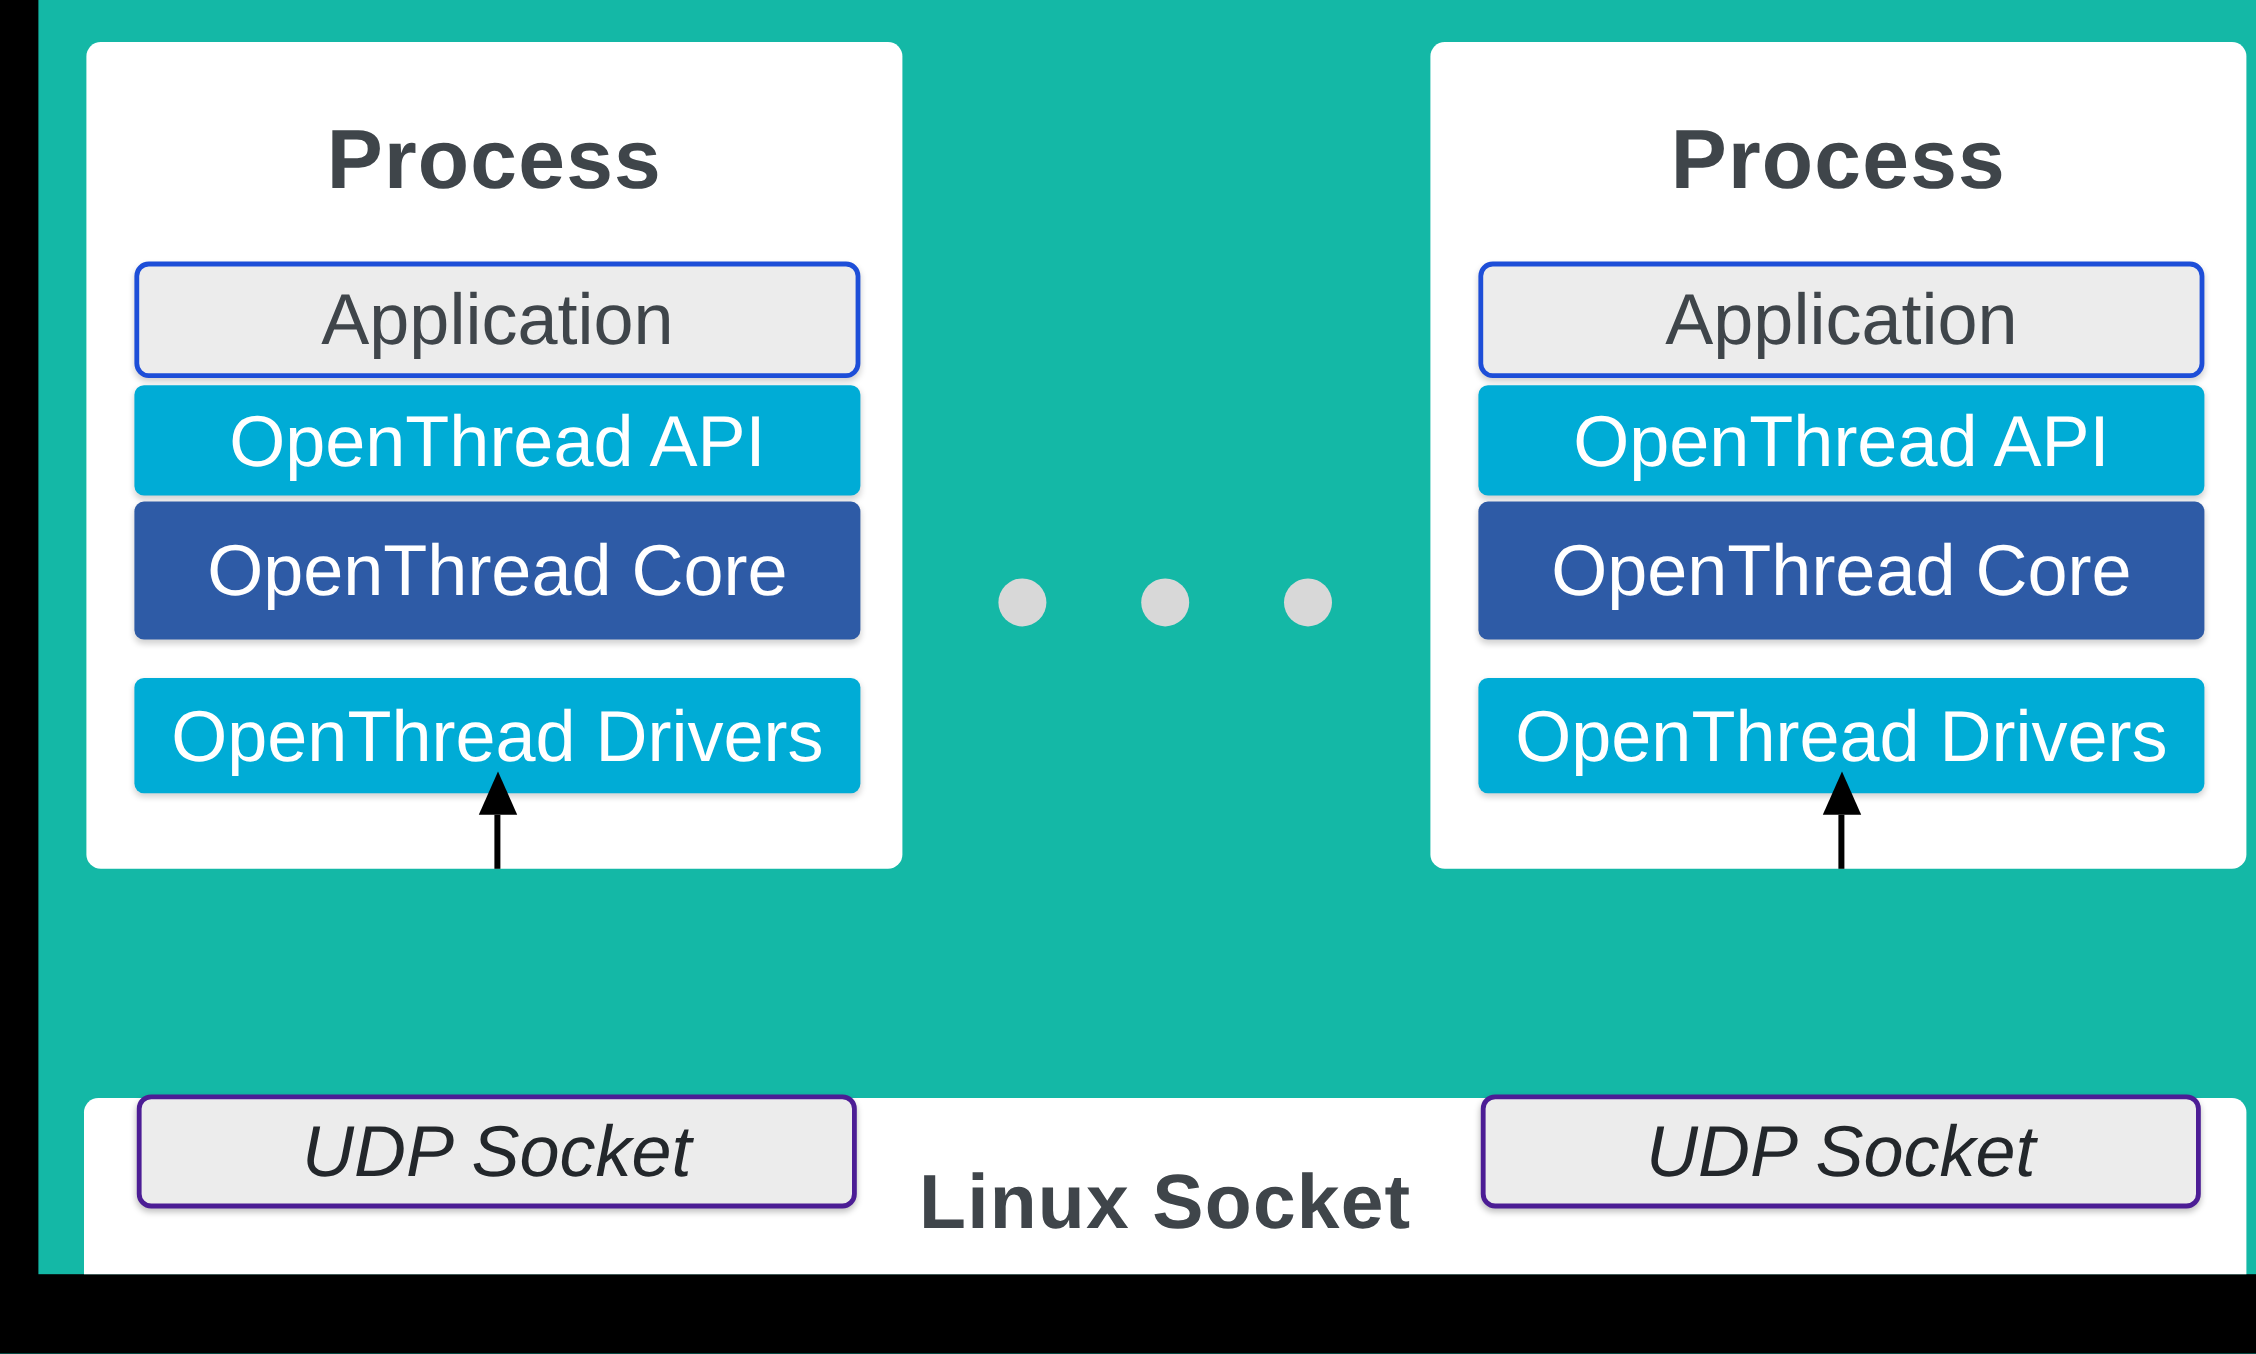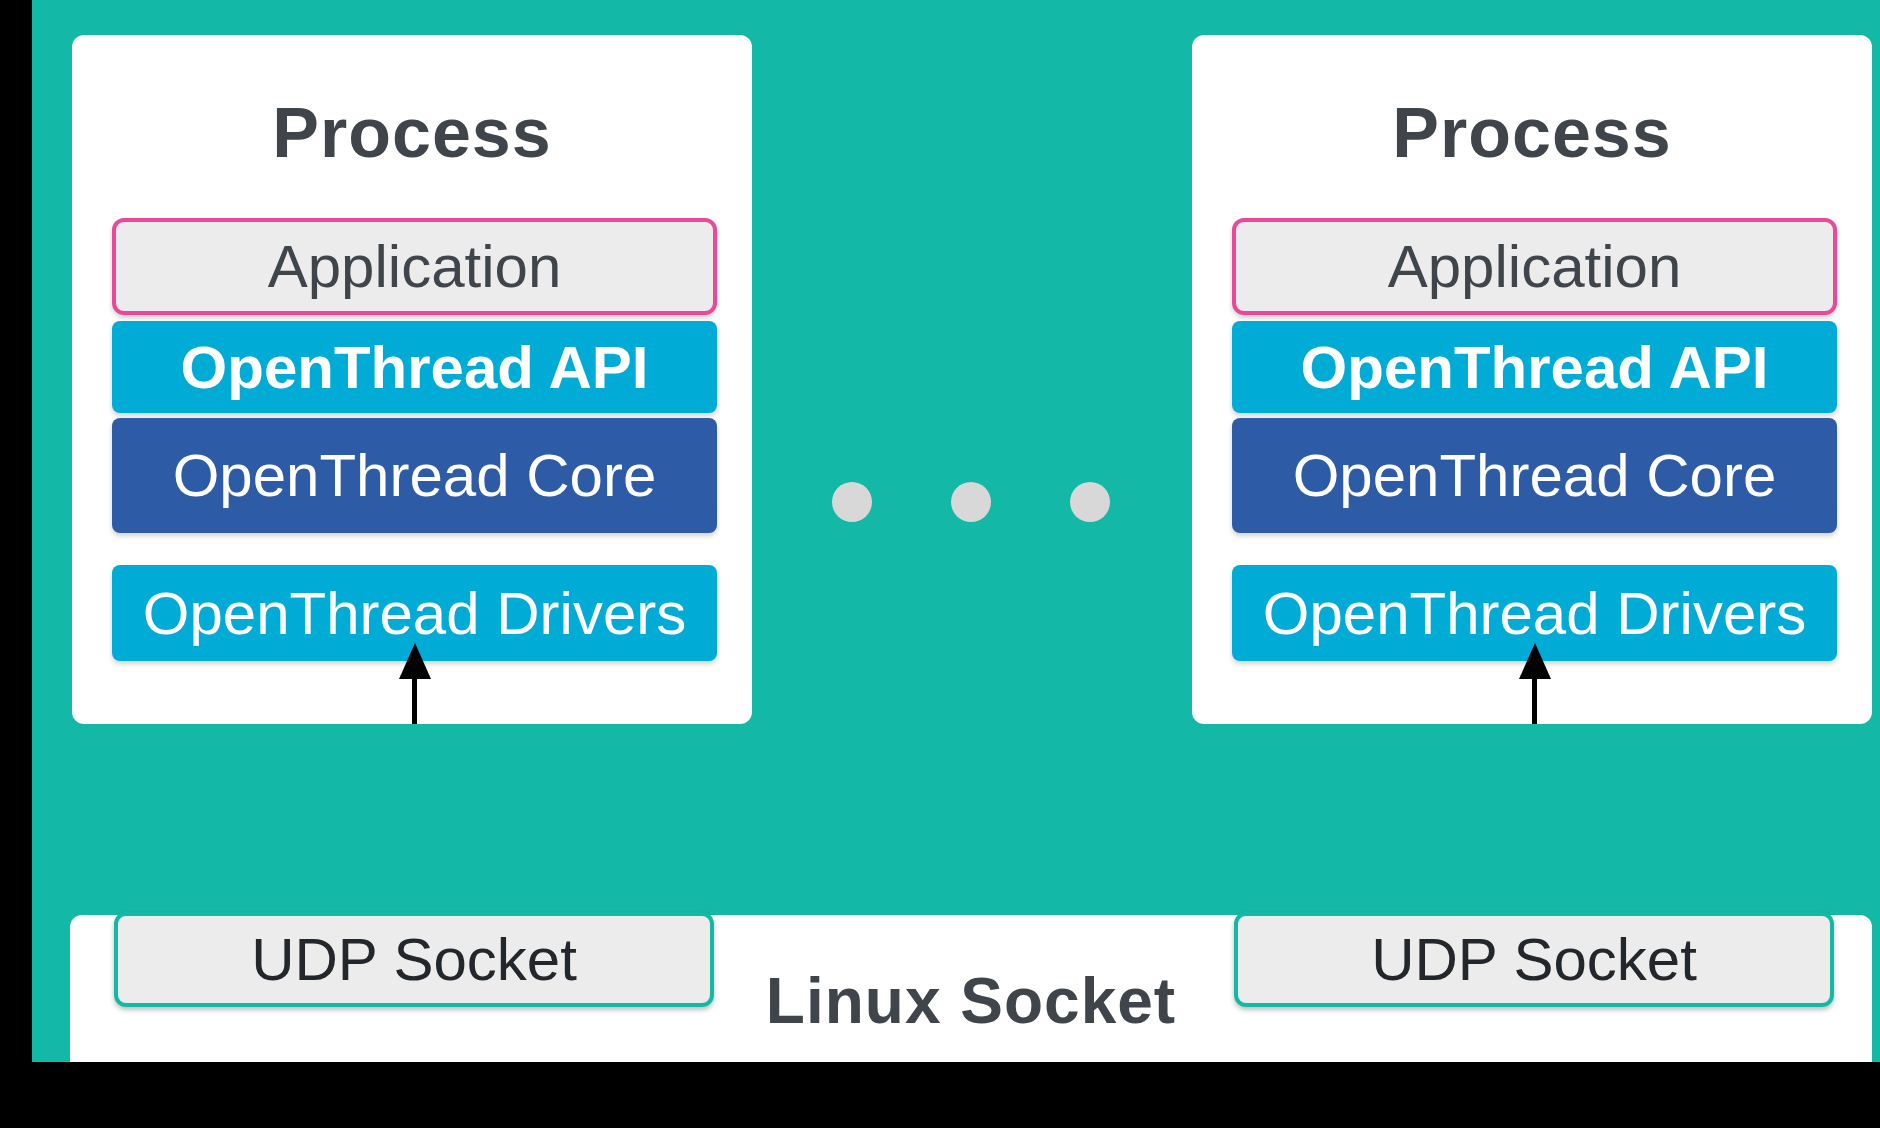--- a/index.html
+++ b/index.html
@@ -24,23 +24,23 @@
   }
   .layer{
     position:absolute;left:40px;width:605px;
     box-sizing:border-box;
     display:flex;align-items:center;justify-content:center;
     font-size:60px;color:#ffffff;border-radius:8px;
     box-shadow:0 3px 5px rgba(0,0,0,0.18);
   }
   .layer.app{
     top:183px;height:97px;background:#ececec;
-    border:4px solid #ec4899;border-radius:12px;color:#3f454a;
+    border:4px solid #1d4ed8;border-radius:12px;color:#3f454a;
   }
-  .layer.api{top:286px;height:92px;background:#00acd6;font-weight:bold;}
+  .layer.api{top:286px;height:92px;background:#00acd6;}
   .layer.core{top:383px;height:115px;background:#2e5ba6;text-align:center;}
   .layer.drivers{top:530px;height:96px;background:#00acd6;}
   .arrow-line{
     position:absolute;top:644px;left:340px;width:5px;height:45px;background:#000;
   }
   .arrow-head{
     position:absolute;top:608px;left:327px;width:0;height:0;
     border-left:16px solid transparent;border-right:16px solid transparent;
     border-bottom:36px solid #000;
   }
@@ -56,24 +56,25 @@
     background:#ffffff;border-radius:12px;
   }
   .kernel-label{
     position:absolute;left:38px;top:915px;width:1802px;height:172px;
     display:flex;align-items:center;justify-content:center;
     font-size:64px;font-weight:700;color:#3f454a;letter-spacing:1px;
   }
   .udp-socket{
     position:absolute;top:912px;width:600px;height:95px;
     box-sizing:border-box;background:#ececec;
-    border:4px solid #14b8a6;border-radius:12px;
+    border:4px solid #4c1d95;border-radius:12px;
     display:flex;align-items:center;justify-content:center;
     font-size:60px;color:#23272b;
     box-shadow:0 3px 5px rgba(0,0,0,0.25);
+    font-style:italic;
   }
   .udp-socket.left{left:82px;}
   .udp-socket.right{left:1202px;}
 </style>
 </head>
 <body>
 
 <div id="stage">
 
   <div class="process-card left">

